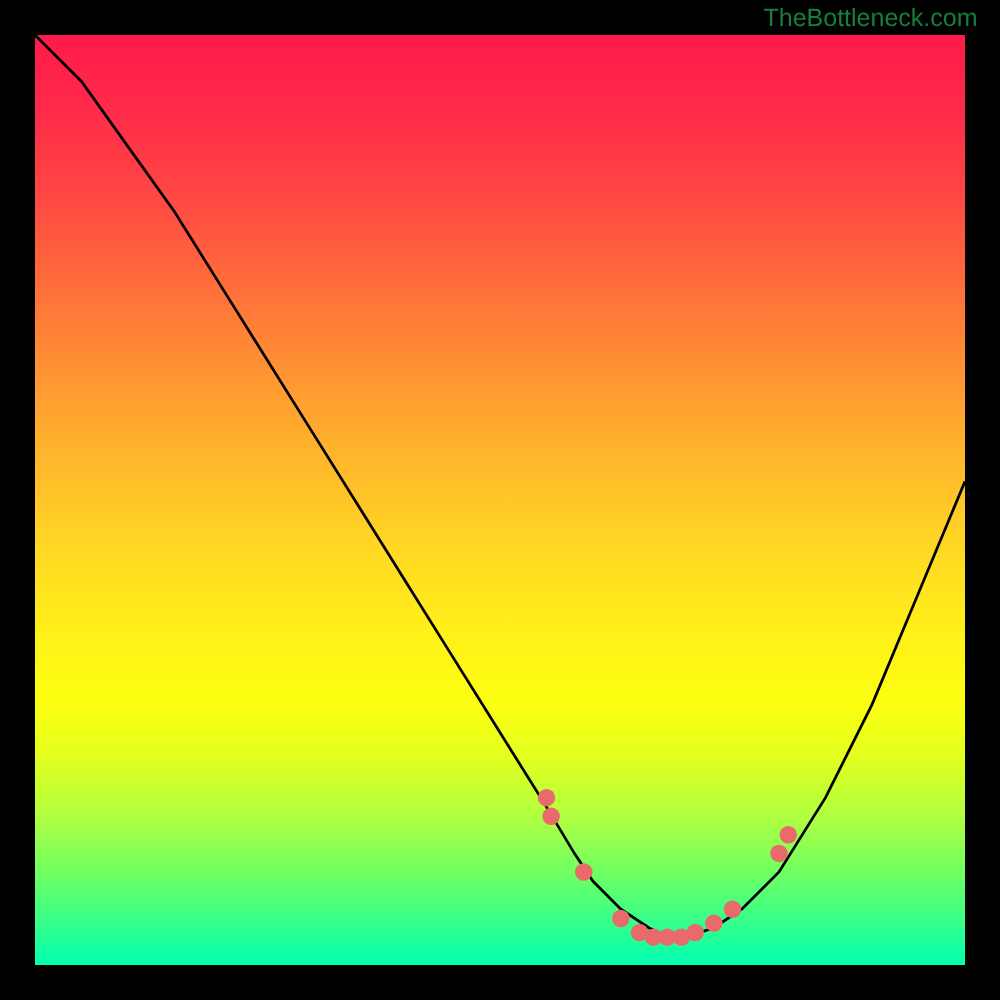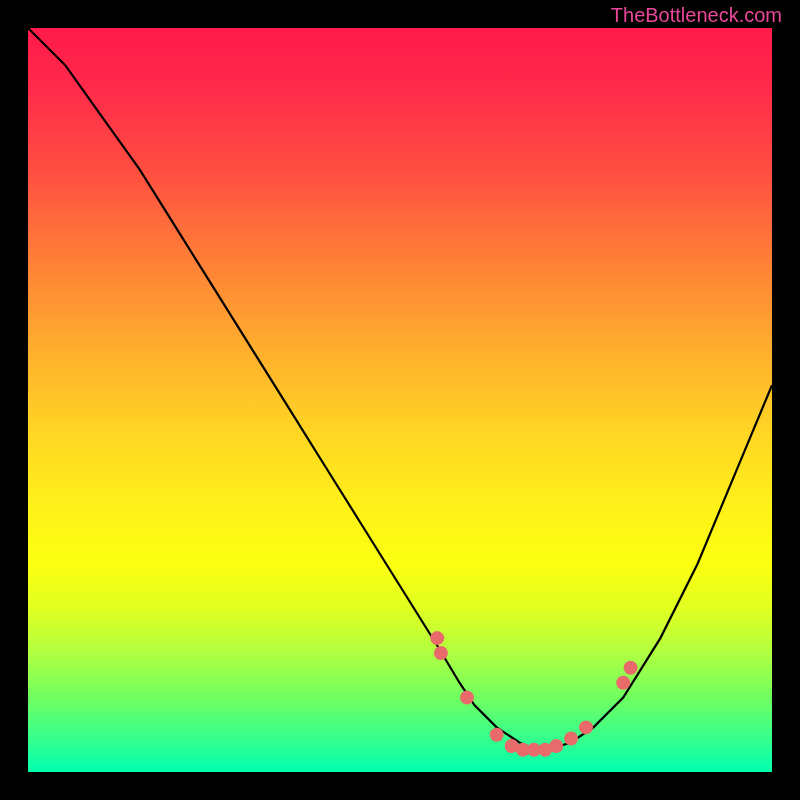--- a/index.html
+++ b/index.html
@@ -8,21 +8,21 @@
     background: #000;
     width: 800px;
     height: 800px;
     position: relative;
     font-family: Arial, sans-serif;
   }
   .watermark {
     position: absolute;
     top: 4px;
     right: 18px;
-    color: #ec4899;
+    color: #15803d;
     font-size: 20px;
     font-weight: 500;
     z-index: 10;
   }
   .plot-area {
     position: absolute;
     left: 28px;
     top: 28px;
     width: 744px;
     height: 744px;

